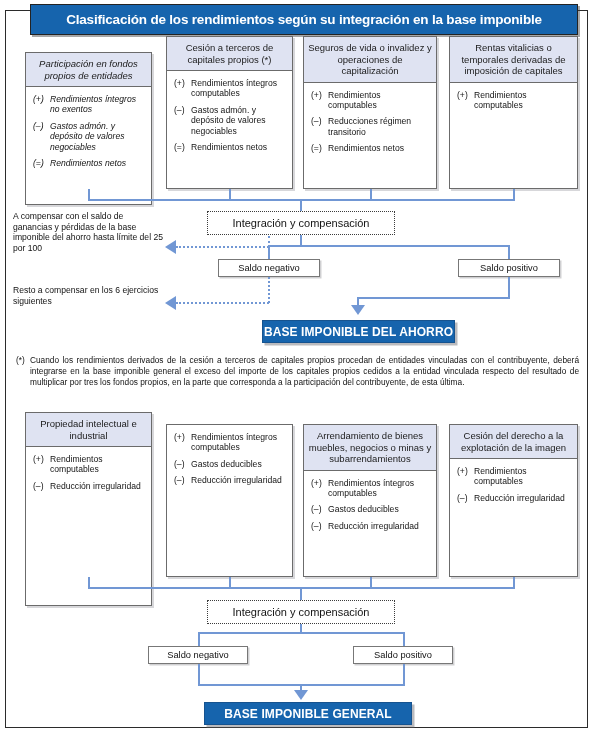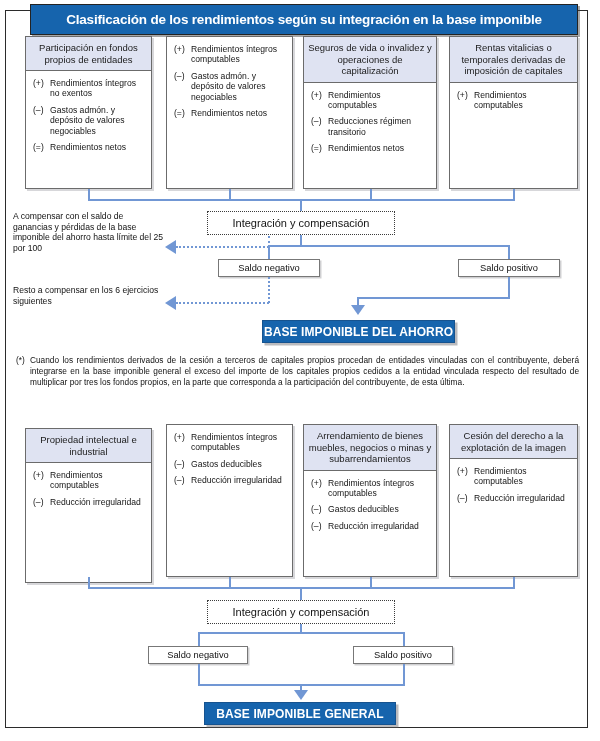--- a/index.html
+++ b/index.html
@@ -65,41 +65,42 @@
 </style>
 </head>
 <body>
 
 <div id="page">
 
   <div class="frame"></div>
 
   <div class="titlebar">Clasificación de los rendimientos según su integración en la base imponible</div>
 
-  <div class="catbox" style="left:25px;top:36px;width:127px;height:153px;">
+  <div class="catbox" style="left:25px;top:52px;width:127px;height:153px;font-style:italic;">
     <div class="head">Participación en fondos propios de entidades</div>
     <div class="body">
       <ul>
         <li>
             <span class="sign">(+)</span>
             <span class="txt">Rendimientos íntegros no exentos</span>
           </li>
         <li>
             <span class="sign">(–)</span>
             <span class="txt">Gastos admón. y depósito de valores negociables</span>
           </li>
         <li>
             <span class="sign">(=)</span>
             <span class="txt">Rendimientos netos</span>
           </li>
       </ul>
     </div>
   </div>
 
   <div class="catbox" style="left:166px;top:36px;width:127px;height:153px;">
+    <div class="head">Cesión a terceros de capitales propios (*)</div>
     <div class="body">
       <ul>
         <li>
             <span class="sign">(+)</span>
             <span class="txt">Rendimientos íntegros computables</span>
           </li>
         <li>
             <span class="sign">(–)</span>
             <span class="txt">Gastos admón. y depósito de valores negociables</span>
           </li>
@@ -175,21 +176,21 @@
   <div class="arrowleft" style="left:165px;top:296px;"></div>
 
   <div class="note" style="left:13px;top:211px;width:150px;">A compensar con el saldo de ganancias y pérdidas de la base imponible del ahorro hasta límite del 25 por 100</div>
   <div class="note" style="left:13px;top:285px;width:150px;">Resto a compensar en los 6 ejercicios siguientes</div>
 
   <div class="footnote" style="left:16px;top:355px;width:563px;">
     <span class="mark">(*)</span>
     <span class="ftxt">Cuando los rendimientos derivados de la cesión a terceros de capitales propios procedan de entidades vinculadas con el contribuyente, deberá integrarse en la base imponible general el exceso del importe de los capitales propios cedidos a la entidad vinculada respecto del resultado de multiplicar por tres los fondos propios, en la parte que corresponda a la participación del contribuyente, de esta última.</span>
   </div>
 
-  <div class="catbox" style="left:25px;top:428px;width:127px;height:155px;">
+  <div class="catbox" style="left:25px;top:412px;width:127px;height:194px;">
     <div class="head">Propiedad intelectual e industrial</div>
     <div class="body">
       <ul>
         <li>
             <span class="sign">(+)</span>
             <span class="txt">Rendimientos computables</span>
           </li>
         <li>
             <span class="sign">(–)</span>
             <span class="txt">Reducción irregularidad</span>
@@ -269,15 +270,15 @@
 
   <div class="saldo" style="left:148px;top:646px;width:100px;height:18px;">Saldo negativo</div>
   <div class="saldo" style="left:353px;top:646px;width:100px;height:18px;">Saldo positivo</div>
 
   <div class="vline" style="left:198px;top:664px;height:22px;"></div>
   <div class="vline" style="left:403px;top:664px;height:22px;"></div>
   <div class="hline" style="left:198px;top:684px;width:207px;"></div>
   <div class="vline" style="left:300px;top:684px;height:8px;"></div>
   <div class="arrowdown" style="left:294px;top:690px;"></div>
 
-  <div class="result" style="left:204px;top:702px;width:192px;height:23px;text-align:center;">BASE IMPONIBLE GENERAL</div>
+  <div class="result" style="left:204px;top:702px;width:208px;height:23px;text-align:center;">BASE IMPONIBLE GENERAL</div>
 
 </div>
 
 </body></html>

